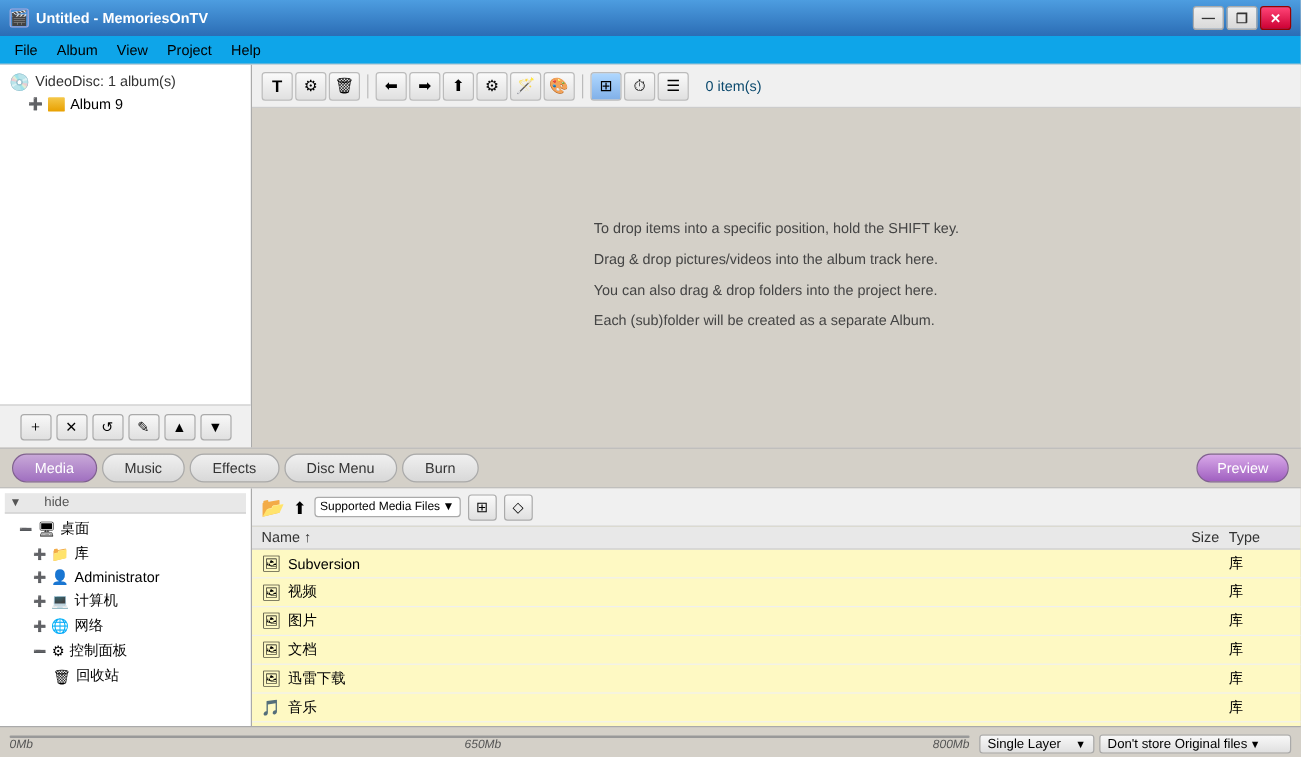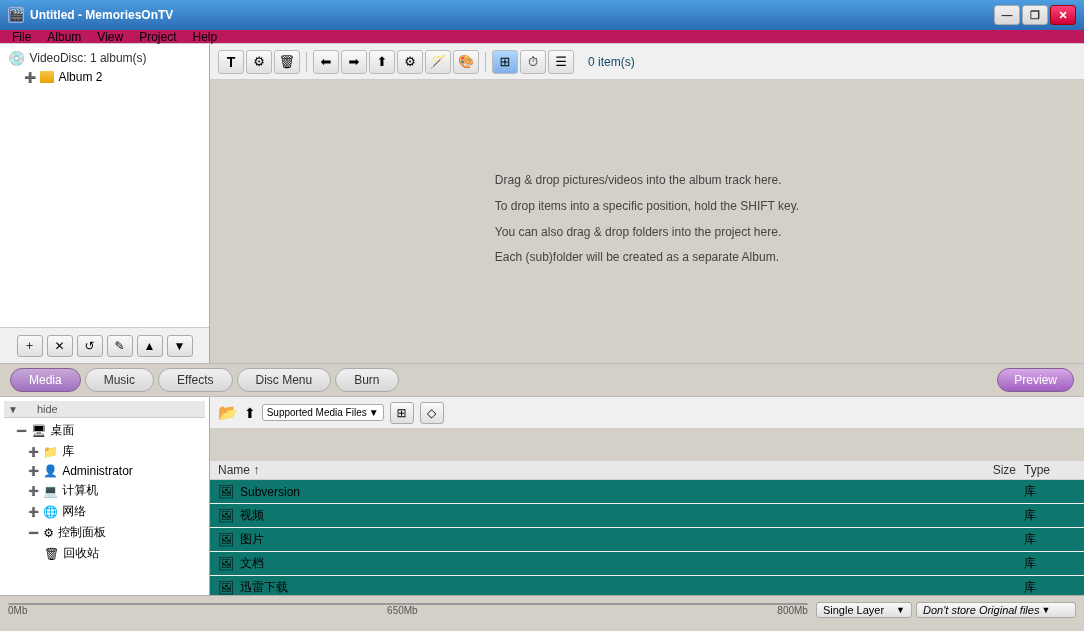--- a/index.html
+++ b/index.html
@@ -22,22 +22,22 @@
     .title-bar-buttons { display: flex; gap: 2px; }
     .tb-btn {
       width: 26px; height: 20px; border: 1px solid #aaa; border-radius: 3px; cursor: pointer;
       display: flex; align-items: center; justify-content: center; font-size: 11px; color: #333;
       background: linear-gradient(to bottom, #f0f0f0, #d8d8d8);
     }
     .tb-btn.close { background: linear-gradient(to bottom, #f47, #c03); color: white; border-color: #900; }
 
     
     .menu-bar {
-      background: #be185d;
-      height: 14px;
+      background: #0ea5e9;
+      height: 24px;
       display: flex;
       align-items: center;
       border-bottom: 1px solid #ccc;
       padding: 0 4px;
     }
     .menu-item {
       padding: 2px 8px;
       cursor: pointer;
       border-radius: 3px;
       font-size: 12px;
@@ -178,21 +178,21 @@
       display: flex; align-items: center; gap: 2px;
       border: 1px solid #aaa; background: white; border-radius: 3px;
       padding: 2px 4px; cursor: pointer; font-size: 12px;
     }
     .media-dropdown span { font-size: 10px; }
     .br-icon-btn {
       width: 24px; height: 22px; border: 1px solid #aaa; background: linear-gradient(to bottom, #fafafa, #e0e0e0);
       border-radius: 3px; cursor: pointer; display: flex; align-items: center; justify-content: center; font-size: 12px;
     }
 
-    .file-list { flex: 1; background: #0f766e; overflow: auto; margin-top: 32px; }
+    .file-list { flex: 1; background: #fef9c3; overflow: auto; }
     .file-header {
       display: flex; background: #e8e8e8; border-bottom: 1px solid #ccc;
       padding: 2px 8px; font-size: 12px; color: #333; position: sticky; top: 0;
     }
     .fh-name { flex: 1; }
     .fh-size { width: 70px; text-align: right; }
     .fh-type { width: 60px; padding-left: 8px; }
     .file-row {
       display: flex; align-items: center; padding: 3px 8px;
       font-size: 12px; border-bottom: 1px solid #f0f0f0; cursor: pointer;
@@ -205,38 +205,38 @@
     
     .status-bar {
       height: 28px;
       background: #d4d0c8;
       border-top: 1px solid #aaa;
       display: flex;
       align-items: center;
       padding: 0 8px;
       gap: 8px;
     }
-    .progress-bar-area { flex: 1; display: flex; align-items: center; gap: 8px; }
+    .progress-bar-area { flex: 1; display: flex; align-items: center; gap: 8px; font-style: italic; }
     .progress-track {
       flex: 1; height: 8px; background: #b8b8b8; border-radius: 4px;
       border: 1px solid #999; position: relative;
     }
     .progress-labels {
       display: flex; justify-content: space-between; font-size: 10px; color: #555; width: 100%;
     }
     .sb-right { display: flex; align-items: center; gap: 4px; }
     .layer-dropdown {
       display: flex; align-items: center; gap: 12px; border: 1px solid #aaa;
       background: linear-gradient(to bottom, #f8f8f8, #e0e0e0);
       border-radius: 3px; padding: 1px 6px; cursor: pointer; font-size: 11px;
     }
     .store-dropdown {
       display: flex; align-items: center; gap: 2px; border: 1px solid #aaa;
       background: linear-gradient(to bottom, #f8f8f8, #e0e0e0);
-      border-radius: 3px; padding: 1px 6px; cursor: pointer; font-size: 11px; min-width: 160px; font-style: italic;
+      border-radius: 3px; padding: 1px 6px; cursor: pointer; font-size: 11px; min-width: 160px;
     }
   </style>
 </head>
 <body>
 
 <div class="title-bar">
   <div class="title-bar-left">
     <div class="title-bar-icon">🎬</div>
     <span>Untitled - MemoriesOnTV</span>
   </div>
@@ -263,21 +263,21 @@
       <div class="left-panel-tree">
 
         <div class="tree-root">
           <span style="font-size:14px;">💿</span>
           <span>VideoDisc: 1 album(s)</span>
         </div>
 
         <div class="tree-item">
           <span style="font-size:10px;">➕</span>
           <span class="album-icon"></span>
-          <span>Album 2</span>
+          <span>Album 9</span>
         </div>
       </div>
       <div class="left-panel-toolbar">
         <div class="lp-btn">＋</div>
         <div class="lp-btn">✕</div>
         <div class="lp-btn">↺</div>
         <div class="lp-btn">✎</div>
         <div class="lp-btn">▲</div>
         <div class="lp-btn">▼</div>
       </div>
@@ -304,22 +304,22 @@
 
         <div class="et-view-group">
           <div class="et-btn" style="background: linear-gradient(to bottom,#b0d8ff,#80b0e8);">⊞</div>
           <div class="et-btn">⏱</div>
           <div class="et-btn">☰</div>
         </div>
         <span class="item-count">0 item(s)</span>
       </div>
       <div class="editor-canvas">
         <div class="drop-hint">
+          <p>To drop items into a specific position, hold the SHIFT key.</p>
           <p>Drag &amp; drop pictures/videos into the album track here.</p>
-          <p>To drop items into a specific position, hold the SHIFT key.</p>
           <p></p>
           <p>You can also drag &amp; drop folders into the project here.</p>
           <p>Each (sub)folder will be created as a separate Album.</p>
         </div>
       </div>
     </div>
   </div>
 
   <div class="tab-bar">
     <div class="tabs">

